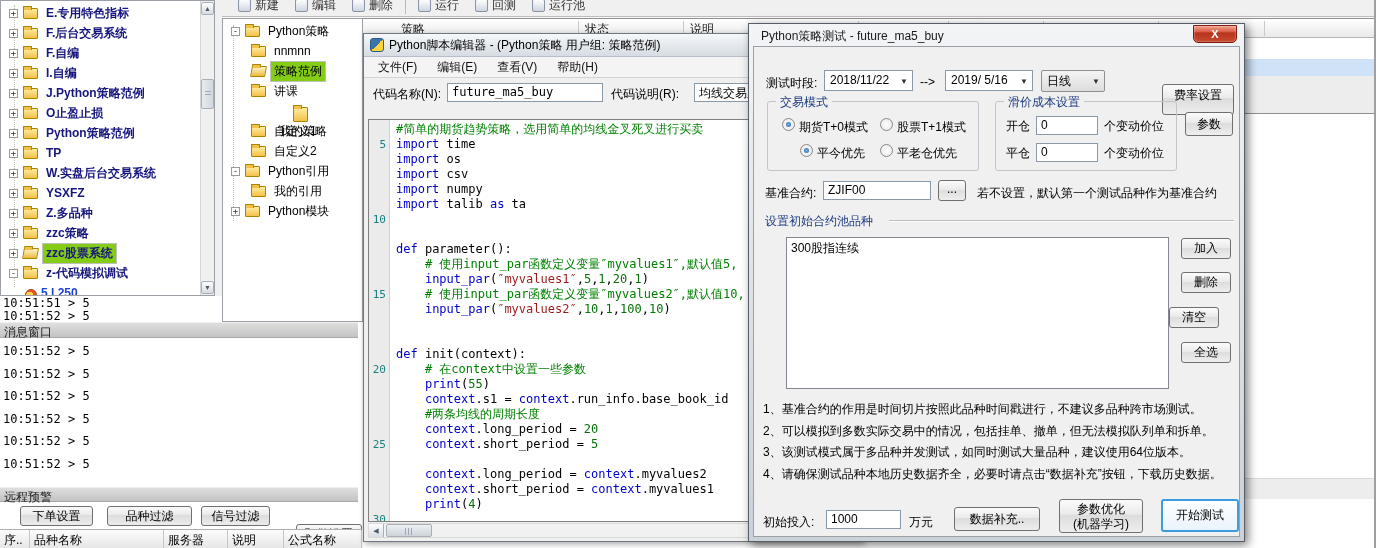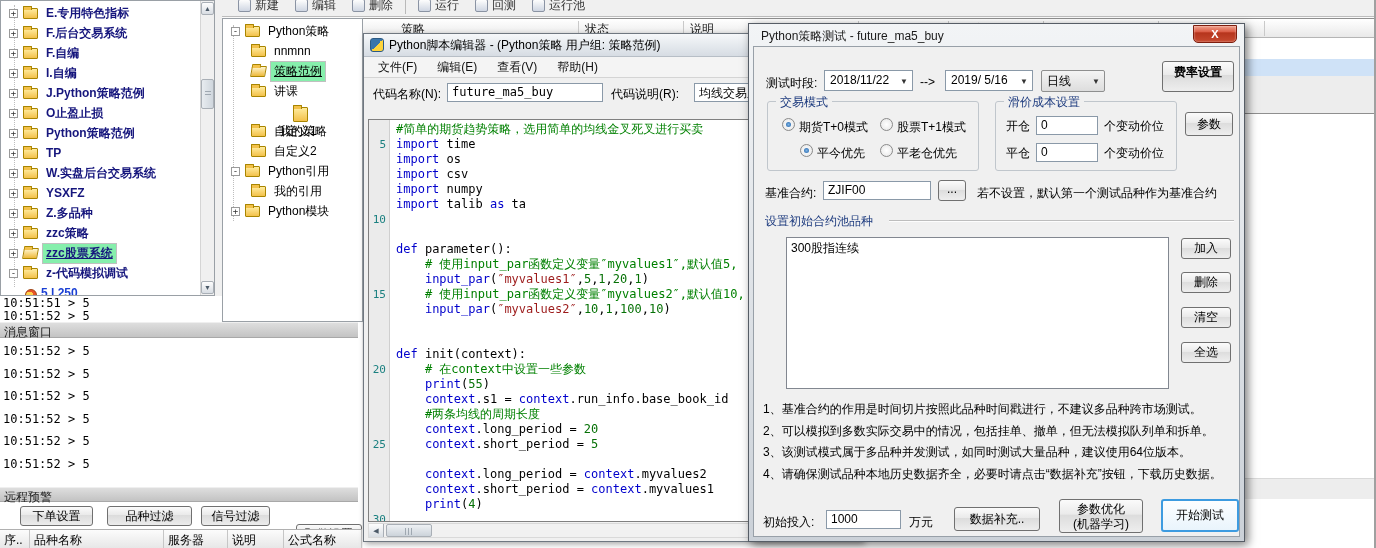--- a/index.html
+++ b/index.html
@@ -29,21 +29,21 @@
   #left-panel { left:0; top:0; width:215px; height:296px; }
   #left-tree { position:absolute; left:2px; top:2px; right:16px; bottom:0; overflow:hidden; }
   #middle-panel { left:222px; top:18px; width:141px; height:304px; }
   .trow { display:flex; align-items:center; height:20px; white-space:nowrap; }
   .expand { flex:0 0 9px; width:9px; height:9px; border:1px solid #9a9a9a; background:#fff; font:9px/7px "DejaVu Sans Mono",monospace; text-align:center; margin:0 5px 0 6px; color:#333; }
   .folder { flex:0 0 15px; width:15px; height:11px; background:linear-gradient(#ffec9f,#f3c14a); border:1px solid #a98500; border-radius:1px; position:relative; margin-right:5px; }
   .folder::before { content:""; position:absolute; top:-3px; left:-1px; width:7px; height:3px; background:#f3c14a; border:1px solid #a98500; border-bottom:none; border-radius:1px 1px 0 0; }
   .folder.open { background:linear-gradient(#fff6cf,#eeb93a); transform:skewX(-10deg); }
   .tlabel { padding:1px 3px; }
   #left-tree .tlabel { font-weight:bold; color:#16167d; }
-  .tlabel.sel { background:#86efac; outline:1px solid #c0c0c0;text-decoration:underline; }
+  .tlabel.sel { background:#84cc16; outline:1px solid #c0c0c0; }
   .dotline { position:absolute; width:1px; border-left:1px dotted #bdbdbd; }
   .dotico { flex:0 0 12px; width:12px; height:9px; border-radius:6px 6px 0 0; background:radial-gradient(circle at 35% 80%, #ffd24d 0 45%, #e8542a 46% 100%); border:1px solid #a04010; margin:0 4px 0 22px; }
   .linktext { color:#1a3fd4; text-decoration:underline; font-weight:bold; }
 
   
   .sb { position:absolute; background:#f0f0f0; border-left:1px solid #d5d5d5; }
   .sb-btn { position:absolute; left:0; width:13px; height:13px; background:linear-gradient(#fdfdfd,#d8dde3); border:1px solid #a9afb6; border-radius:2px; font-size:7px; line-height:11px; text-align:center; color:#4c5a68; }
   .sb-thumb { position:absolute; left:0; width:13px; background:linear-gradient(90deg,#e8ecf0,#cfd6dd); border:1px solid #a9afb6; border-radius:2px; }
   .sb-grip { position:absolute; left:3px; top:50%; margin-top:-3px; width:6px; height:6px; background:repeating-linear-gradient(#9fa8b1 0 1px, transparent 1px 3px); }
 
@@ -392,21 +392,21 @@
   <div class="combo" style="left:75px; top:46px; width:89px; height:21px;">
     <span>2018/11/22</span><span class="caret">▼</span>
   </div>
   <span class="dlbl" style="left:171px; top:51px;">--&gt;</span>
   <div class="combo" style="left:196px; top:46px; width:88px; height:21px;">
     <span>2019/ 5/16</span><span class="caret">▼</span>
   </div>
   <div class="combo gray" style="left:292px; top:46px; width:64px; height:22px;">
     <span>日线</span><span class="caret">▼</span>
   </div>
-  <div class="btn" style="left:413px; top:37px; width:72px; height:31px; line-height:21px;font-weight:bold;">费率设置</div>
+  <div class="btn" style="left:413px; top:60px; width:72px; height:31px; line-height:21px;">费率设置</div>
 
   <div class="gb" style="left:18px; top:77px; width:212px; height:70px;">
     <span class="gbt">交易模式</span>
     <div id="trade-options">
         <span class="radio on" style="left: 14px; top: 16px;"></span>
         <span class="rlabel" style="left: 31px; top: 17px;">期货T+0模式</span>
         <span class="radio" style="left: 112px; top: 16px;"></span>
         <span class="rlabel" style="left: 129px; top: 17px;">股票T+1模式</span>
         <span class="radio on" style="left: 32px; top: 42px;"></span>
         <span class="rlabel" style="left: 49px; top: 43px;">平今优先</span>
@@ -433,21 +433,21 @@
   <span class="dlbl" style="left:228px; top:161px;">若不设置，默认第一个测试品种作为基准合约</span>
 
   <span class="dlbl" style="left:16px; top:189px; color:#1c3a7e;">设置初始合约池品种</span>
   <div class="rule" style="left:140px; top:196px; width:345px;"></div>
   <div id="pool-list">
       <div class="pool-item">300股指连续</div>
     </div>
   <div id="pool-buttons">
       <div class="btn" style="left: 432px; top: 214px; width: 50px; height: 21px; line-height: 19px; text-align: center;">加入</div>
       <div class="btn" style="left: 432px; top: 248px; width: 50px; height: 21px; line-height: 19px;">删除</div>
-      <div class="btn" style="left: 432px; top: 283px; width: 50px; height: 21px; line-height: 19px;">清空</div>
+      <div class="btn" style="left: 420px; top: 283px; width: 50px; height: 21px; line-height: 19px;">清空</div>
       <div class="btn" style="left: 432px; top: 318px; width: 50px; height: 21px; line-height: 19px;">全选</div>
     </div>
 
   <div id="dlg-notes">
       <div>1、基准合约的作用是时间切片按照此品种时间戳进行，不建议多品种跨市场测试。</div>
       <div>2、可以模拟到多数实际交易中的情况，包括挂单、撤单，但无法模拟队列单和拆单。</div>
       <div>3、该测试模式属于多品种并发测试，如同时测试大量品种，建议使用64位版本。</div>
       <div>4、请确保测试品种本地历史数据齐全，必要时请点击“数据补充”按钮，下载历史数据。</div>
     </div>
 

